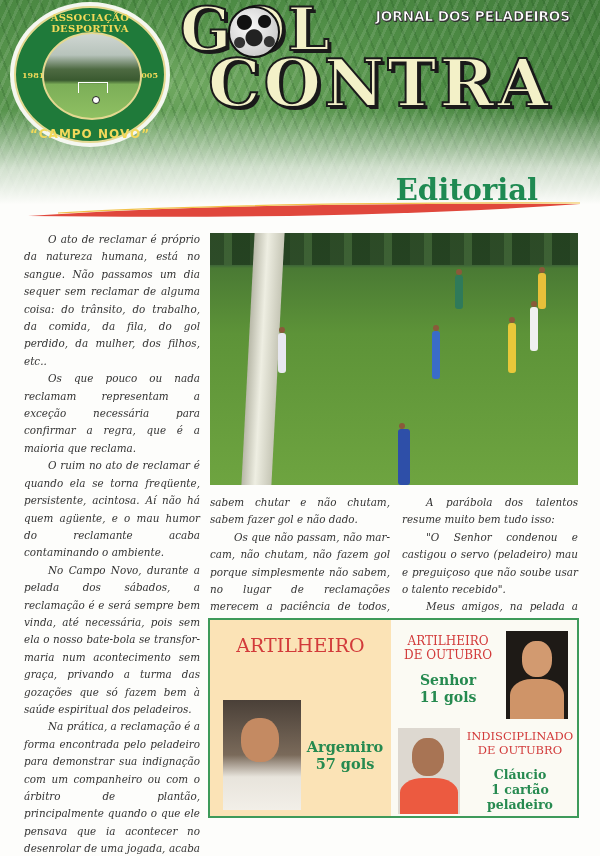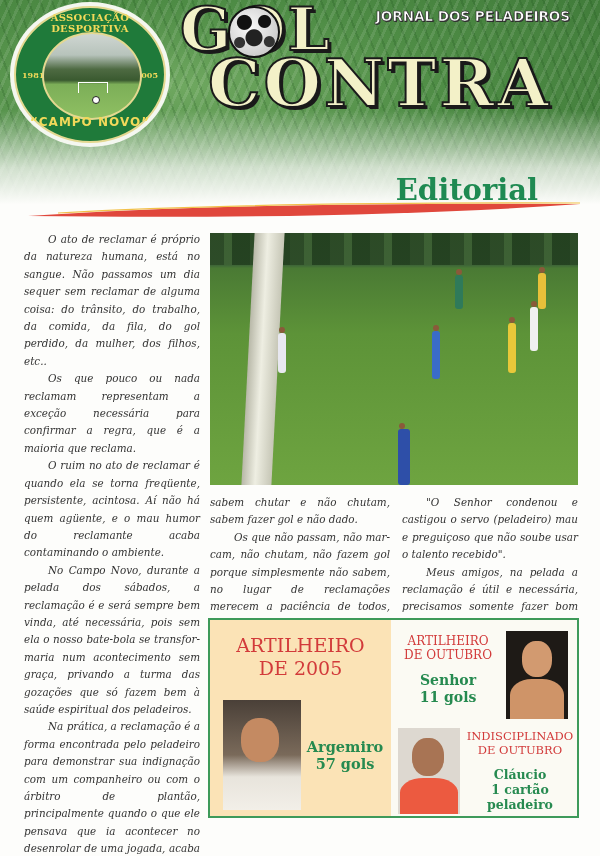--- a/index.html
+++ b/index.html
@@ -34,21 +34,21 @@
   }
   .seal-goal { position: absolute; left: 34px; top: 48px; width: 30px; height: 11px; border: 1.5px solid #fff; border-bottom: none; }
   .seal-ball { position: absolute; left: 48px; top: 62px; width: 8px; height: 8px; border-radius: 50%; background: #fff; border: 1px solid #222; }
   .seal-text-top {
     position: absolute; left: 0; right: 0; top: 4px; text-align: center;
     font-family: "DejaVu Serif", serif; font-weight: bold; font-size: 10px; color: #f2d95a; letter-spacing: 0.3px;
   }
   .seal-year { position: absolute; top: 62px; font-family: "DejaVu Serif", serif; font-size: 8px; color: #f2d95a; font-weight: bold; }
   .seal-year.l { left: 6px; } .seal-year.r { right: 6px; }
   .seal-text-bottom {
-    position: absolute; left: 0; right: 0; bottom: 12px; text-align: center;
+    position: absolute; left: 0; right: 0; bottom: 0; text-align: center;
     font-family: "DejaVu Sans", sans-serif; font-weight: bold; font-size: 12px; color: #f2d95a; letter-spacing: 1px;
   }
 
   .title-gol, .title-contra {
     position: absolute; z-index: 2;
     font-family: "DejaVu Serif", serif; font-weight: bold; color: #f3f1c8;
     -webkit-text-stroke: 2px #1a1a1a;
     text-shadow: 3px 3px 0 #1a1a1a;
     letter-spacing: 2px;
   }
@@ -188,29 +188,29 @@
   <div class="player" style="left:328px;top:40px;height:36px;background:#e8c03a;"></div>
   <div class="player" style="left:188px;top:196px;height:56px;width:12px;background:#2e4fa8;"></div>
 </figure>
 
 <article class="col col-2">
   <p style="text-indent:0">sabem chutar e não chutam, sabem fazer gol e não dado.</p>
   <p>Os que não passam, não mar­cam, não chutam, não fazem gol por­que simplesmente não sabem, no lugar de reclamações merecem a paciência de todos, pois ter paciência com o irmão, no fundo, é o sublime ato da caridade.</p>
 </article>
 
 <article class="col col-3">
+  <p>A parábola dos talentos resume muito bem tudo isso:</p>
   <p>"O Senhor condenou e castigou o servo (peladeiro) mau e preguiçoso que não soube usar o talento recebido".</p>
   <p>Meus amigos, na pelada a recla­mação é útil e necessária, precisamos somente fazer bom uso dela.</p>
 </article>
 
 <section class="awards">
   <div class="awards-left">
     <div class="aw-title big">
       <div>ARTILHEIRO</div>
-      <div>DE 2005</div>
     </div>
     <div class="ph" style="left:13px;top:80px;width:78px;height:110px;background:linear-gradient(#4a4038,#7a6a5a 50%,#e8e4dc 70%,#f2efe8);">
       <div class="head" style="left:18px;top:18px;width:38px;height:44px;"></div>
     </div>
     <div class="aw-name" style="left:92px;top:118px;width:86px;font-size:14.5px;">
       <div>Argemiro</div>
       <div>57 gols</div>
     </div>
   </div>
 

